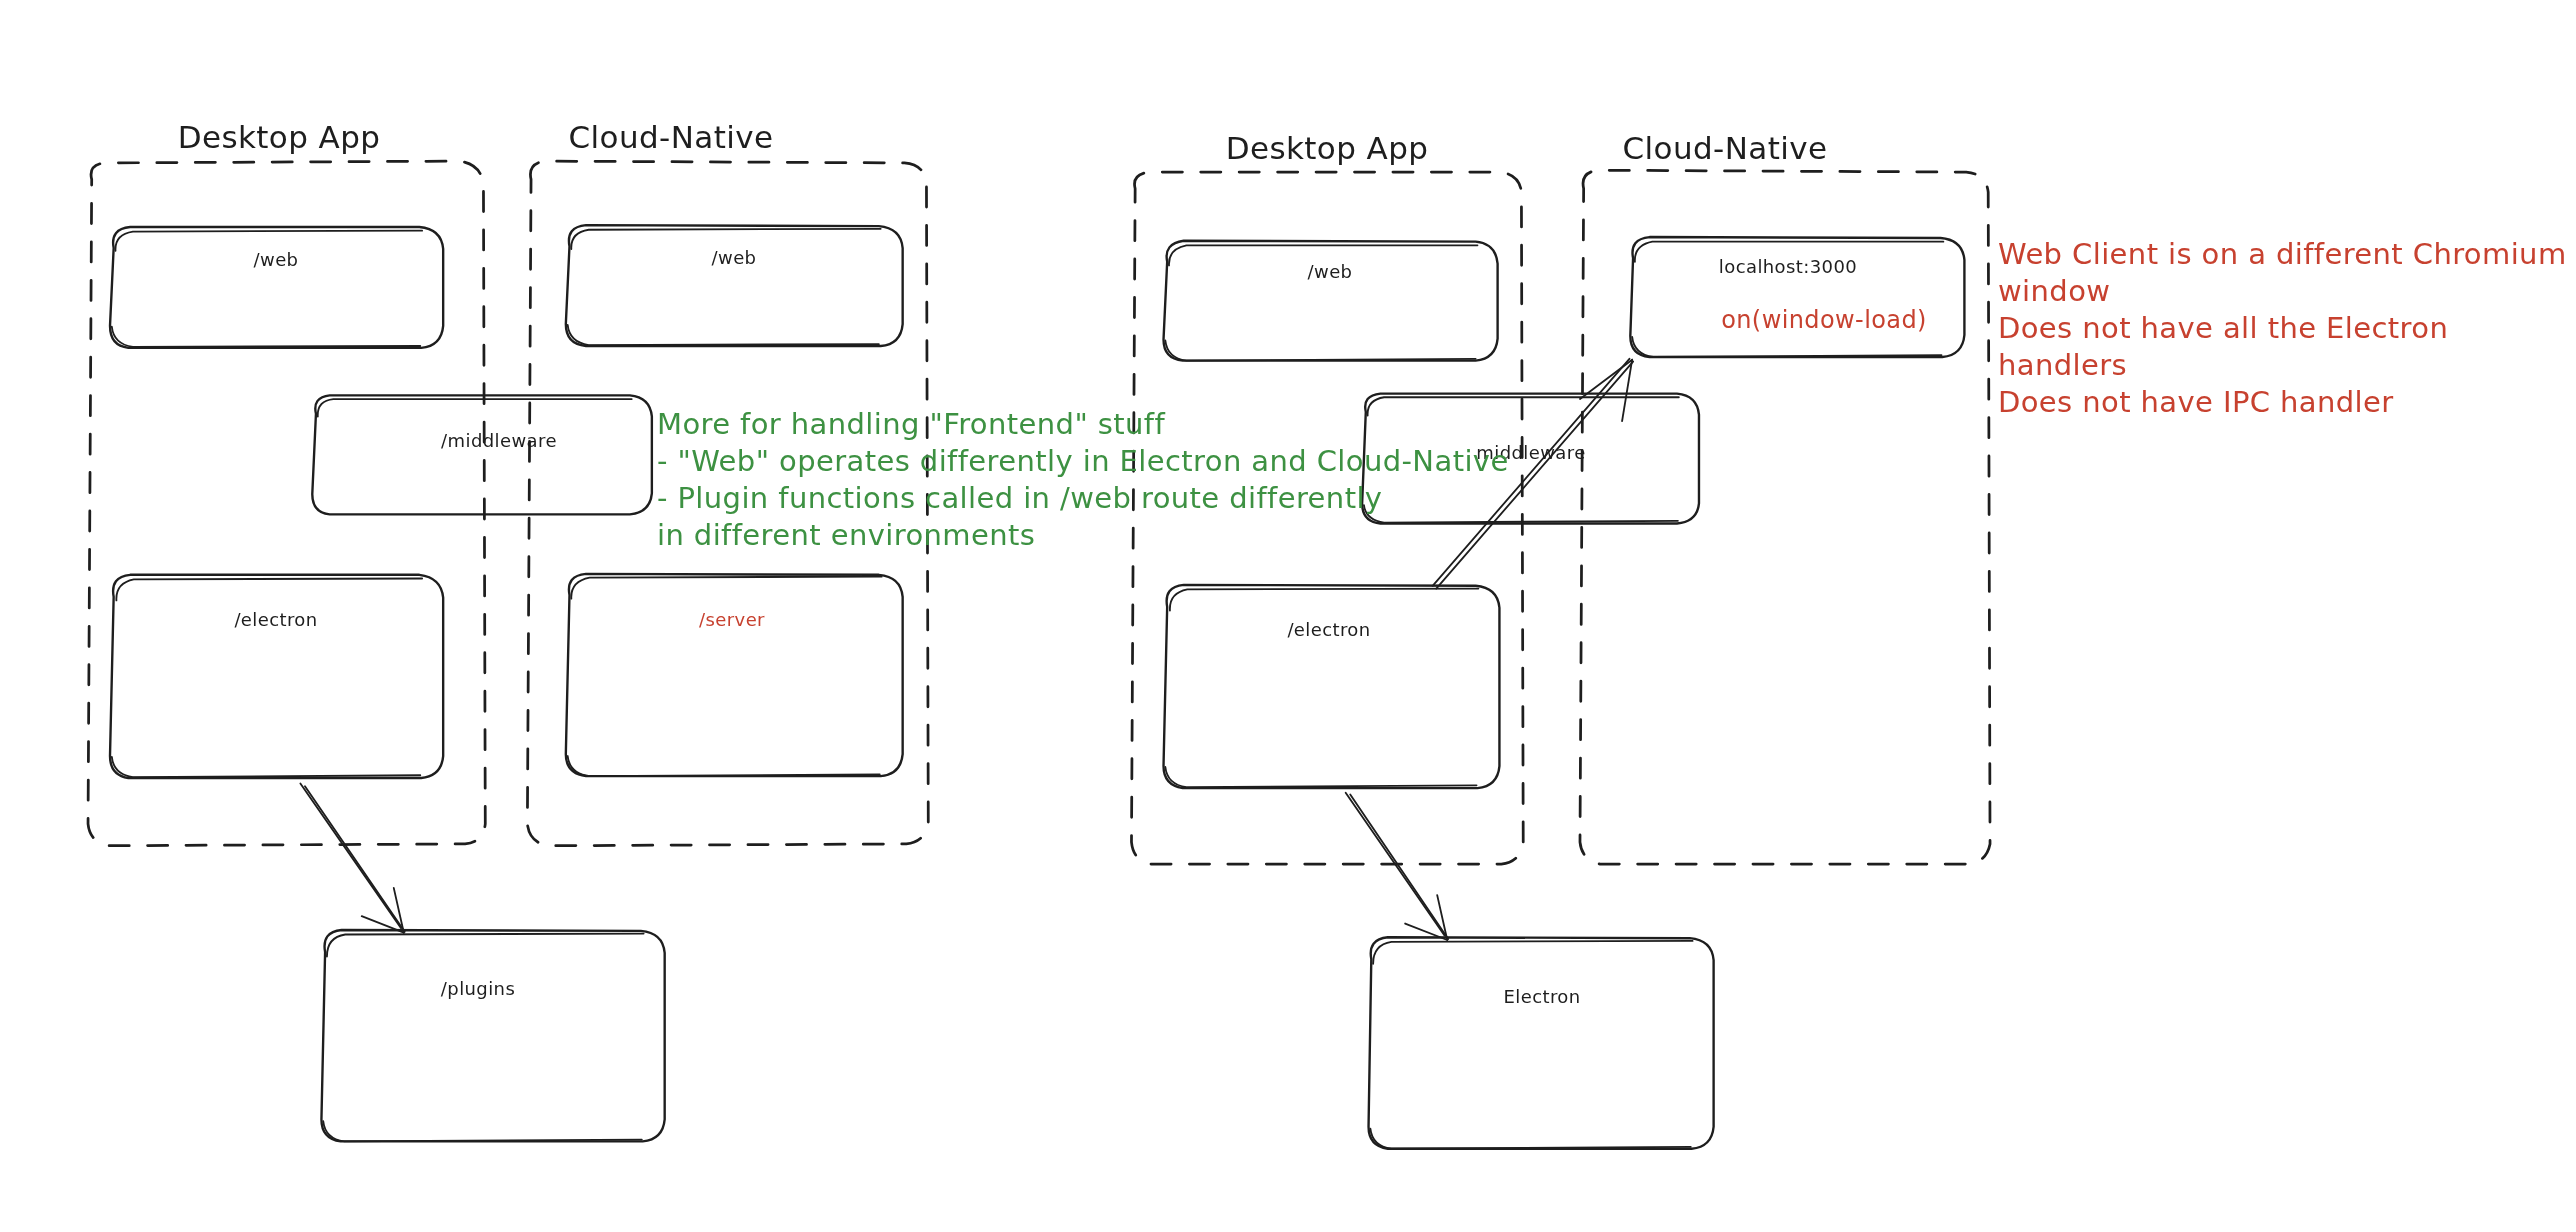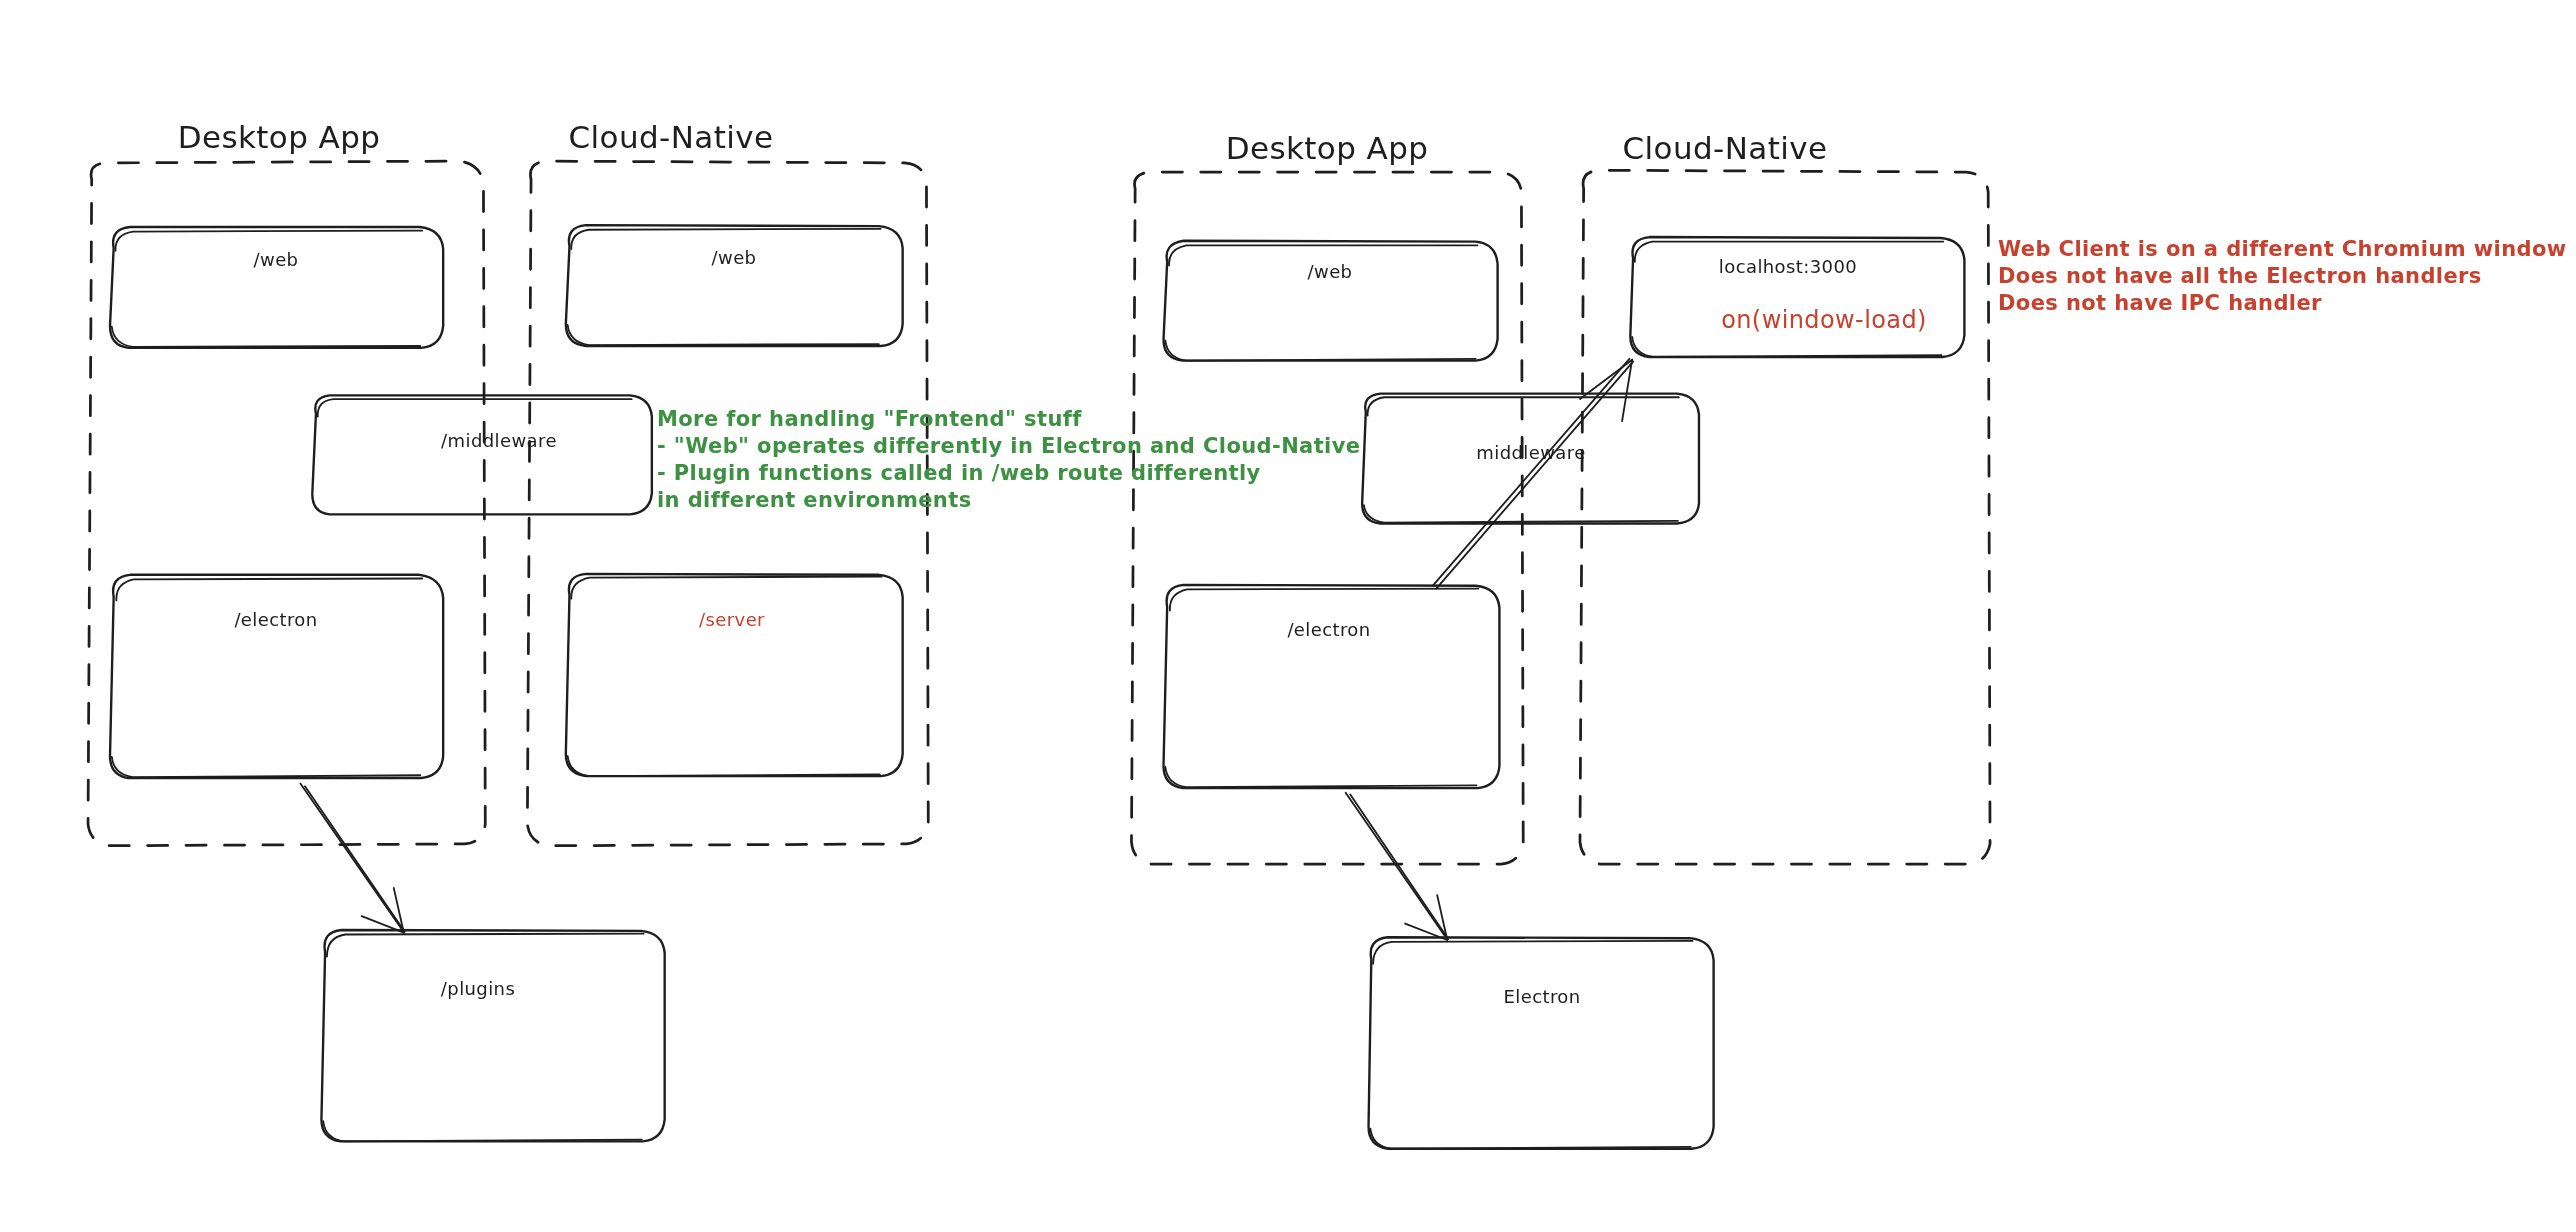--- a/index.html
+++ b/index.html
@@ -40,24 +40,23 @@
     font-size: 18px;
     transform: translateX(-50%);
     text-align: center;
   }
   .node-sub {
     font-size: 24px;
     transform: translateX(-50%);
     text-align: left;
   }
   .annot {
-    font-size: 21px;
+    font-size: 29px;
     line-height: 1.28;
     white-space: pre-line;
-    font-weight: bold;
   }
   .green { color: #3d9142; }
   .red   { color: #c7412f; }
 </style>
 </head>
 <body>
 
 <div id="canvas">
 
   <svg class="layer" viewBox="0 0 2814 1346">

